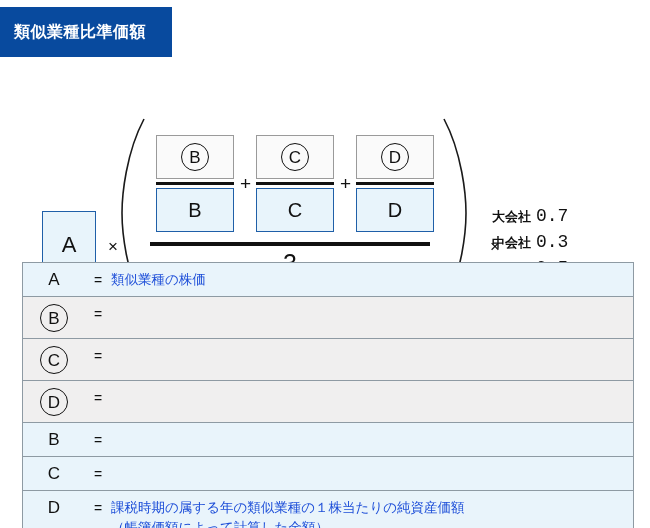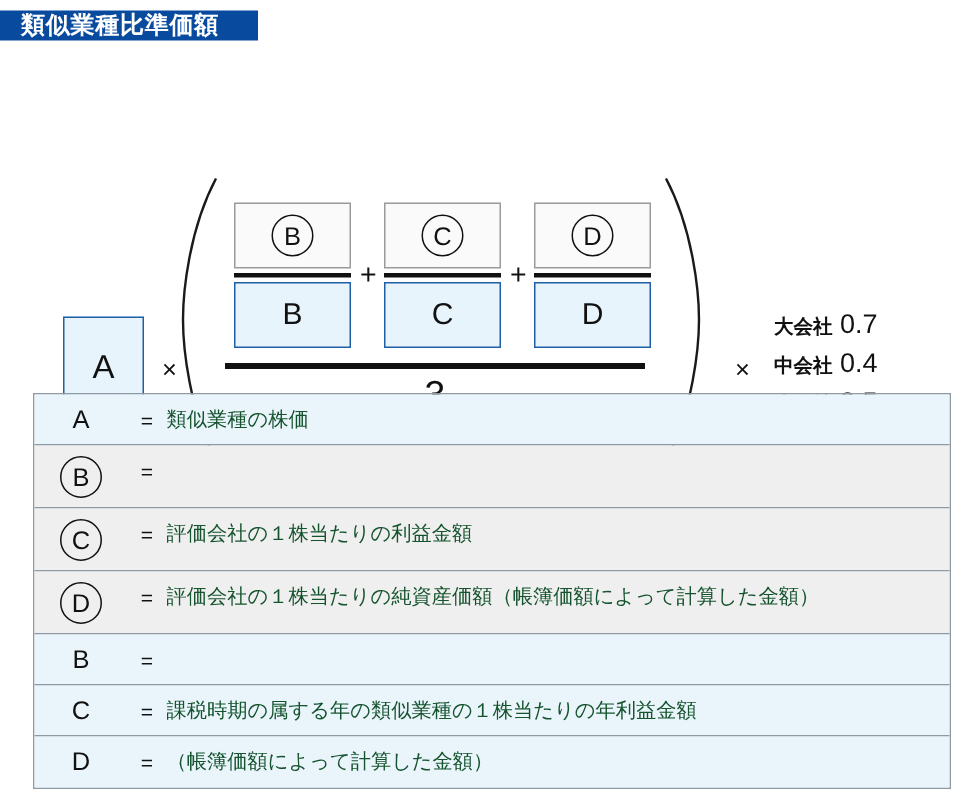--- a/index.html
+++ b/index.html
@@ -15,21 +15,21 @@
     color: #1a1a1a;
     overflow: hidden;
   }
 
   
   #title-bar {
     position: absolute;
     left: 0;
     top: 7px;
     width: 172px;
-    height: 20px;
+    height: 50px;
     background: #084a9e;
     display: flex;
     align-items: center;
     padding-left: 14px;
     box-sizing: border-box;
   }
   #title-bar .title-text {
     color: #ffffff;
     font-size: 16px;
     font-weight: bold;
@@ -158,23 +158,24 @@
     top: 194px;
     width: 280px;
     text-align: center;
     font-size: 25px;
     color: #111;
   }
 
   
   #multipliers {
     position: absolute;
-    left: 516px;
+    left: 492px;
     top: 148px;
     line-height: 1.45;
+    font-family: Liberation Mono, monospace;
   }
   #multipliers .mrow {
     white-space: nowrap;
     font-size: 13px;
     font-weight: bold;
     color: #111;
   }
   #multipliers .mrow .mval {
     font-size: 18px;
     font-weight: normal;
@@ -215,21 +216,21 @@
     width: 26px;
     flex: 0 0 26px;
     text-align: center;
     font-size: 14px;
     color: #111;
     line-height: 20px;
   }
   #legend-table .desc {
     flex: 1 1 auto;
     font-size: 13.5px;
-    color: #14532d;
+    color: #1d4ed8;
     line-height: 20px;
     padding-right: 8px;
   }
   #legend-table .desc .line2 { display: block; }
 </style>
 </head>
 <body>
 
 <div id="title-bar">
   <span class="title-text">類似業種比準価額</span>
@@ -288,21 +289,21 @@
   <div id="main-bar"></div>
   <div id="denom-three">3</div>
 
   <span class="mult-sign" id="mult-right">×</span>
 
   <div id="multipliers">
     <div class="mrow">
       <span>大会社</span><span class="mval">0.7</span>
     </div>
     <div class="mrow">
-      <span>中会社</span><span class="mval">0.4</span>
+      <span>中会社</span><span class="mval">0.3</span>
     </div>
     <div class="mrow">
       <span>小会社</span><span class="mval">0.5</span>
     </div>
   </div>
 </div>
 
 <div id="legend-table">
 
   <div class="row blue">
@@ -312,41 +313,39 @@
   </div>
 
   <div class="row gray">
     <div class="sym"><span class="circled">B</span></div>
     <div class="eq">=</div>
   </div>
 
   <div class="row gray">
     <div class="sym"><span class="circled">C</span></div>
     <div class="eq">=</div>
-    <div class="desc">評価会社の１株当たりの利益金額</div>
   </div>
 
   <div class="row gray">
     <div class="sym"><span class="circled">D</span></div>
     <div class="eq">=</div>
-    <div class="desc">評価会社の１株当たりの純資産価額（帳簿価額によって計算した金額）</div>
   </div>
 
   <div class="row blue">
     <div class="sym">B</div>
     <div class="eq">=</div>
   </div>
 
   <div class="row blue">
     <div class="sym">C</div>
     <div class="eq">=</div>
-    <div class="desc">課税時期の属する年の類似業種の１株当たりの年利益金額</div>
   </div>
 
   <div class="row blue">
     <div class="sym">D</div>
     <div class="eq">=</div>
     <div class="desc">
+      <span>課税時期の属する年の類似業種の１株当たりの純資産価額</span>
       <span class="line2">（帳簿価額によって計算した金額）</span>
     </div>
   </div>
 
 </div>
 
 </body></html>

